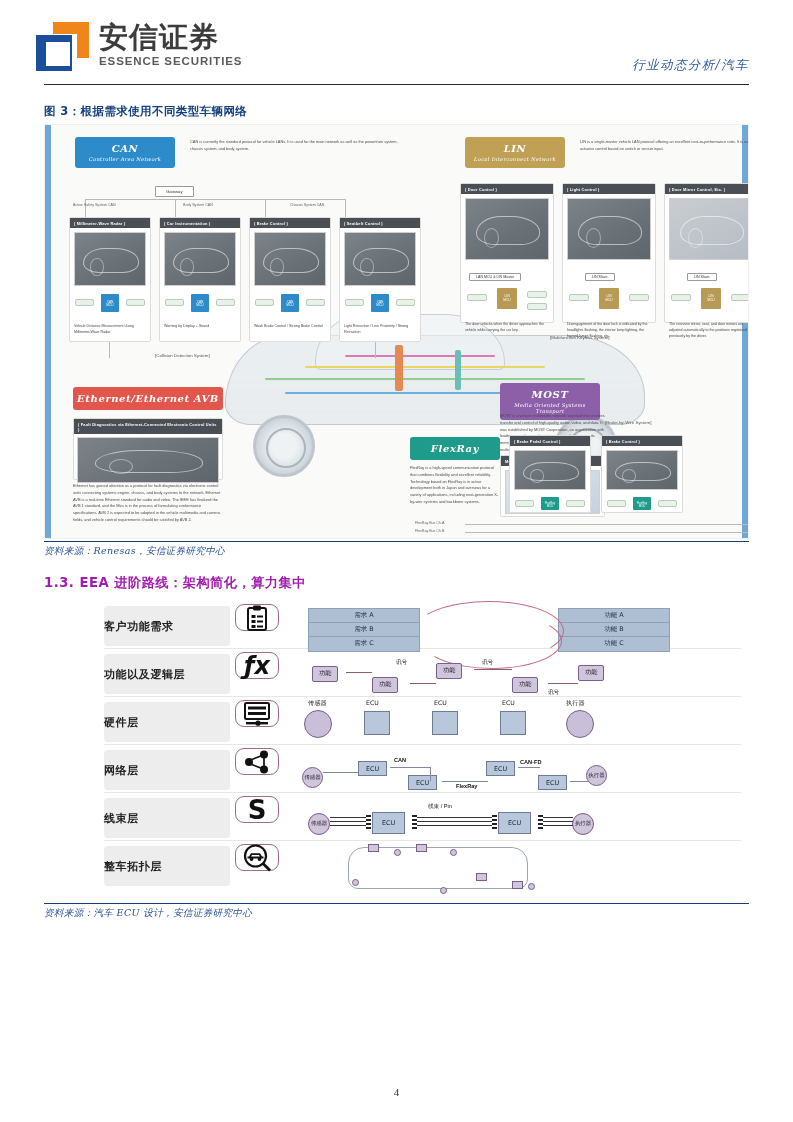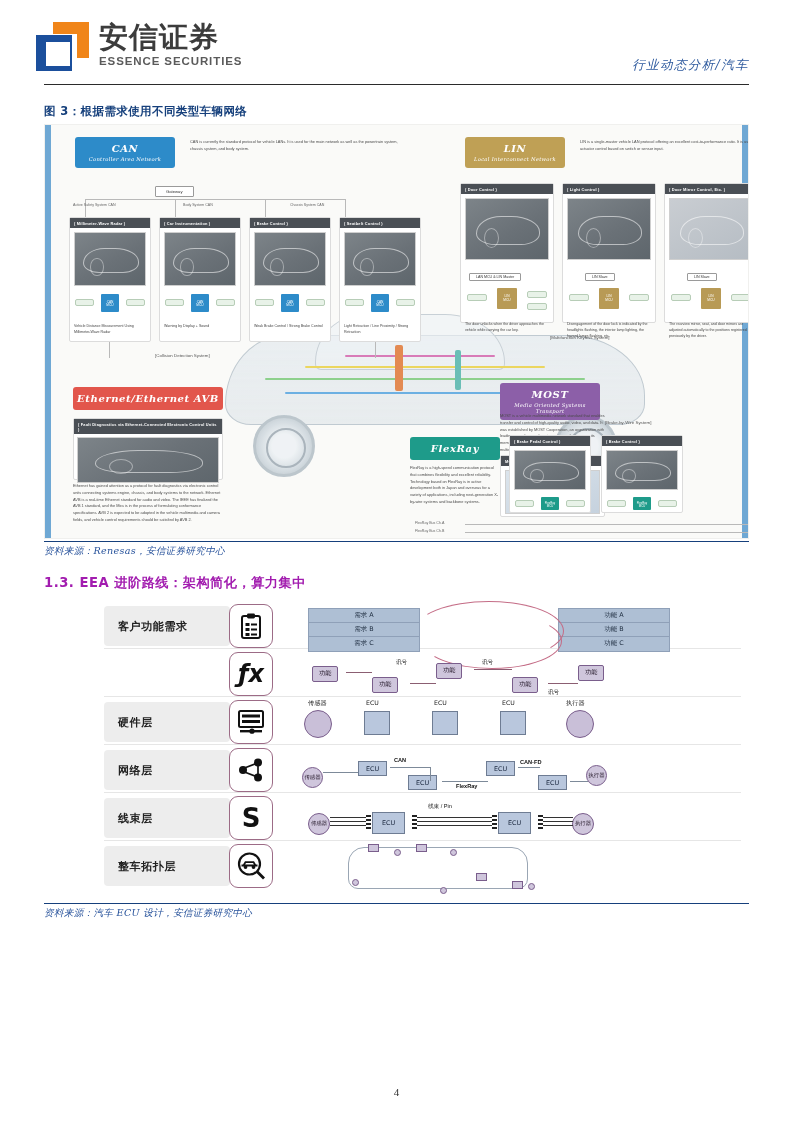--- a/index.html
+++ b/index.html
@@ -237,28 +237,28 @@
   .f4-row{
     position:absolute; left:60px; right:8px;
     height:46px;
     border-bottom:1px solid #e6e6e6;
   }
   .f4-lbl{
     position:absolute; left:0; top:3px;
     width:126px; height:40px;
     background:#EDEDED; border-radius:4px;
     display:flex; align-items:center;
-    padding-left:14px;
+    padding-left:0;
     font-family:"DejaVu Sans", sans-serif;
     font-size:11px; font-weight:700; color:#222;
     letter-spacing:0.6px;
   }
   .f4-ico{
-    position:absolute; left:125px; top:1px;
-    width:44px; height:44px;
+    position:absolute; left:131px; top:1px;
+    width:44px; height:27px;
     background:#fff; border:1.6px solid #9C6B86; border-radius:9px;
     display:flex; align-items:center; justify-content:center;
     font-family:"DejaVu Sans", sans-serif;
     font-size:22px; color:#111;
   }
   .f4-canvas{
     position:absolute; left:186px; right:0; top:0; bottom:0;
   }
   .req-tbl{
     position:absolute;
@@ -567,20 +567,21 @@
           <div>功能 A</div>
           <div>功能 B</div>
           <div>功能 C</div>
         </div>
         <div class="arc" style="left:124px;top:-2px;width:150px;height:60px;border-color:#C46C86;border-left-color:transparent;border-bottom-color:transparent;"></div>
         <div class="arc" style="left:132px;top:10px;width:140px;height:56px;border-color:#C46C86;border-left-color:transparent;border-top-color:transparent;"></div>
       </div>
     </div>
 
     <div class="f4-row" style="top:50px;">
+      <div class="f4-lbl">功能以及逻辑层</div>
       <div class="f4-ico" style="font-style:italic;font-weight:700;font-size:24px;">ƒx</div>
       <div class="f4-canvas">
         <div class="fn-box" style="left:22px;top:15px;">功能</div>
         <div class="fn-box" style="left:82px;top:26px;">功能</div>
         <div class="fn-box" style="left:146px;top:12px;">功能</div>
         <div class="fn-box" style="left:222px;top:26px;">功能</div>
         <div class="fn-box" style="left:288px;top:14px;">功能</div>
         <div class="net-lbl" style="left:106px;top:8px;font-weight:400;">讯号</div>
         <div class="net-lbl" style="left:192px;top:8px;font-weight:400;">讯号</div>
         <div class="net-lbl" style="left:258px;top:38px;font-weight:400;">讯号</div>

